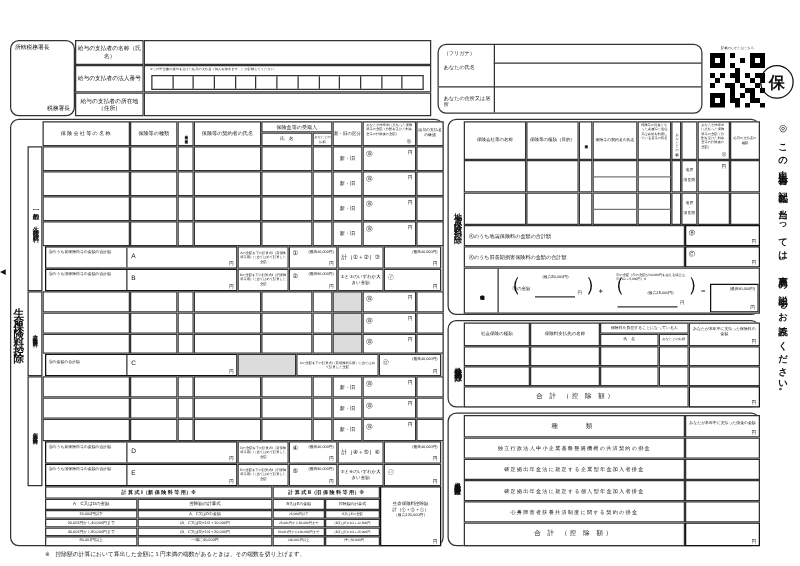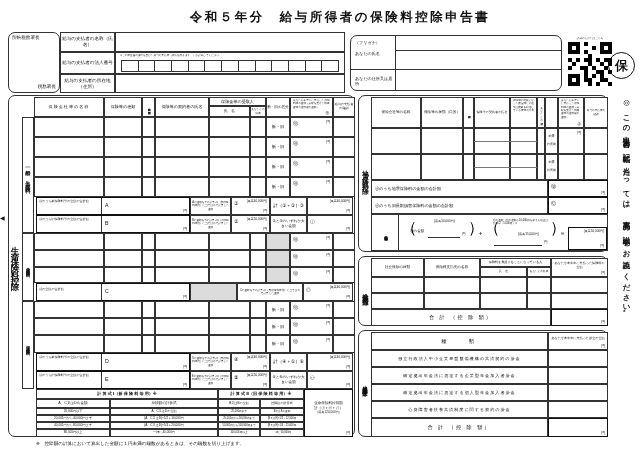--- a/index.html
+++ b/index.html
@@ -27,21 +27,20 @@
 .segrow{display:flex;position:absolute;border:1px solid #333}
 .seg{flex:1;border-left:1px solid #333;height:100%}
 .seg:first-child{border-left:none}
 .ltr2{letter-spacing:2px}.ltr1{letter-spacing:1px}.ltr4{letter-spacing:4px}
 </style>
 </head>
 <body>
 
 <div class="form">
 
-  <div class="a fc bold" style="left:130px;top:9px;width:420px;height:17px;font-size:12.5px;letter-spacing:2.5px;white-space:nowrap">令和５年分　給与所得者の保険料控除申告書</div>
 
   <div class="c rd" style="left:8px;top:32px;width:52px;height:61px">
     <div class="a t45" style="left:3px;top:2px;white-space:nowrap">所轄税務署長</div>
     <div class="a t45" style="right:3px;bottom:2px">税務署長</div>
   </div>
   <div class="c fc t45" style="left:60px;top:32px;width:55px;height:20px">
     <span>給与の支払者の名称（氏名）</span>
     </div>
   <div class="c" style="left:115px;top:32px;width:230px;height:20px"></div>
   <div class="c fc t45" style="left:60px;top:52px;width:55px;height:22px">

